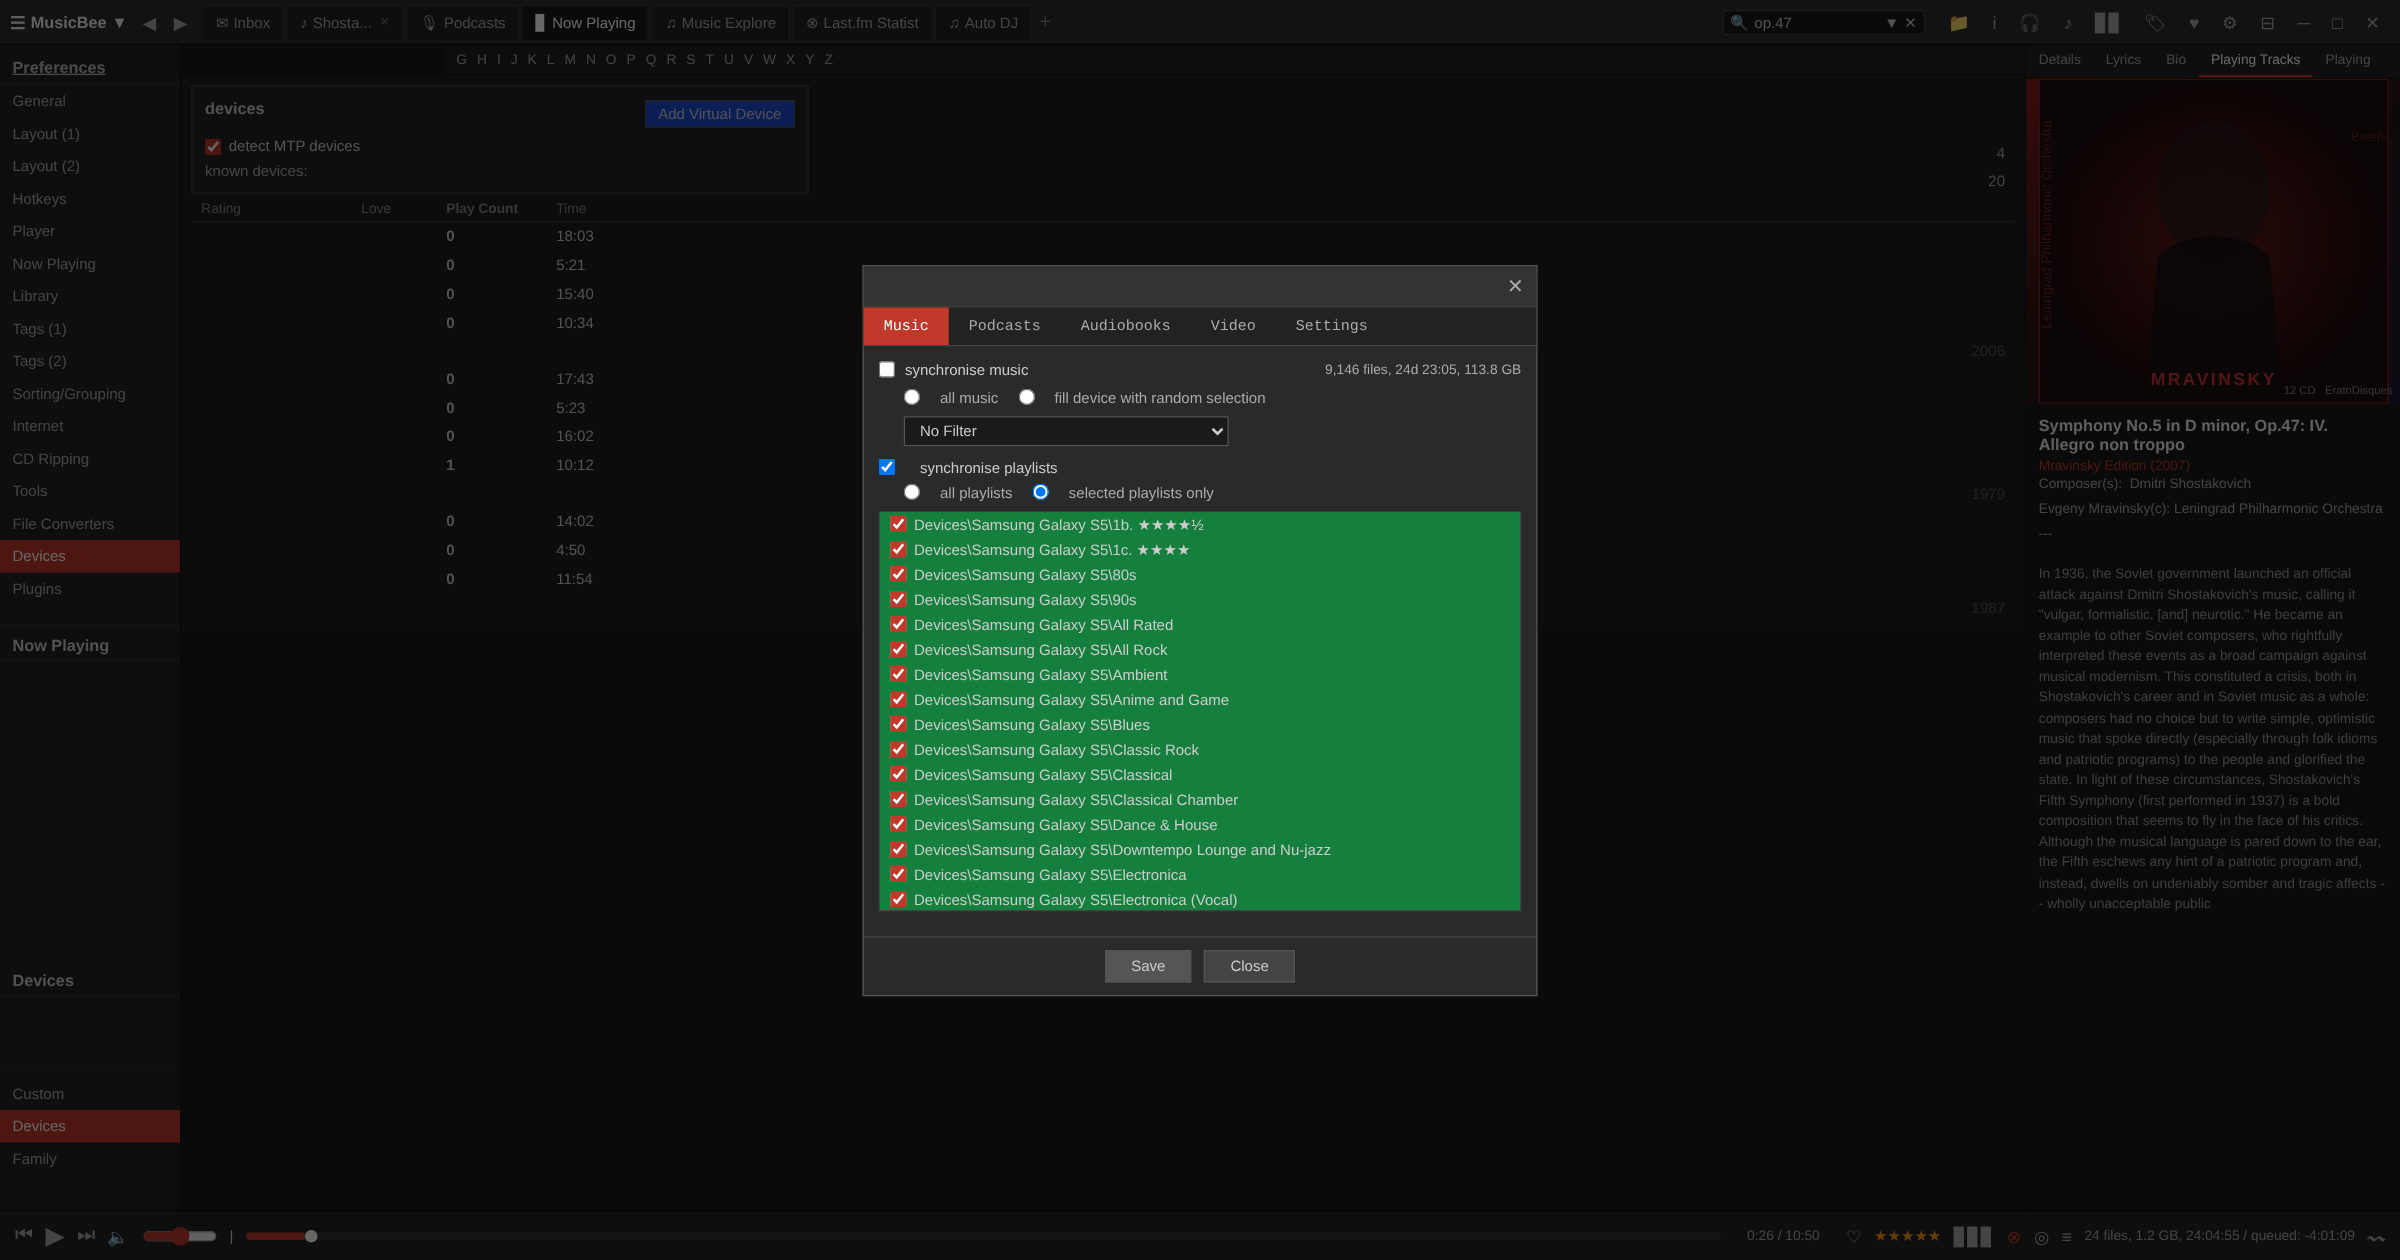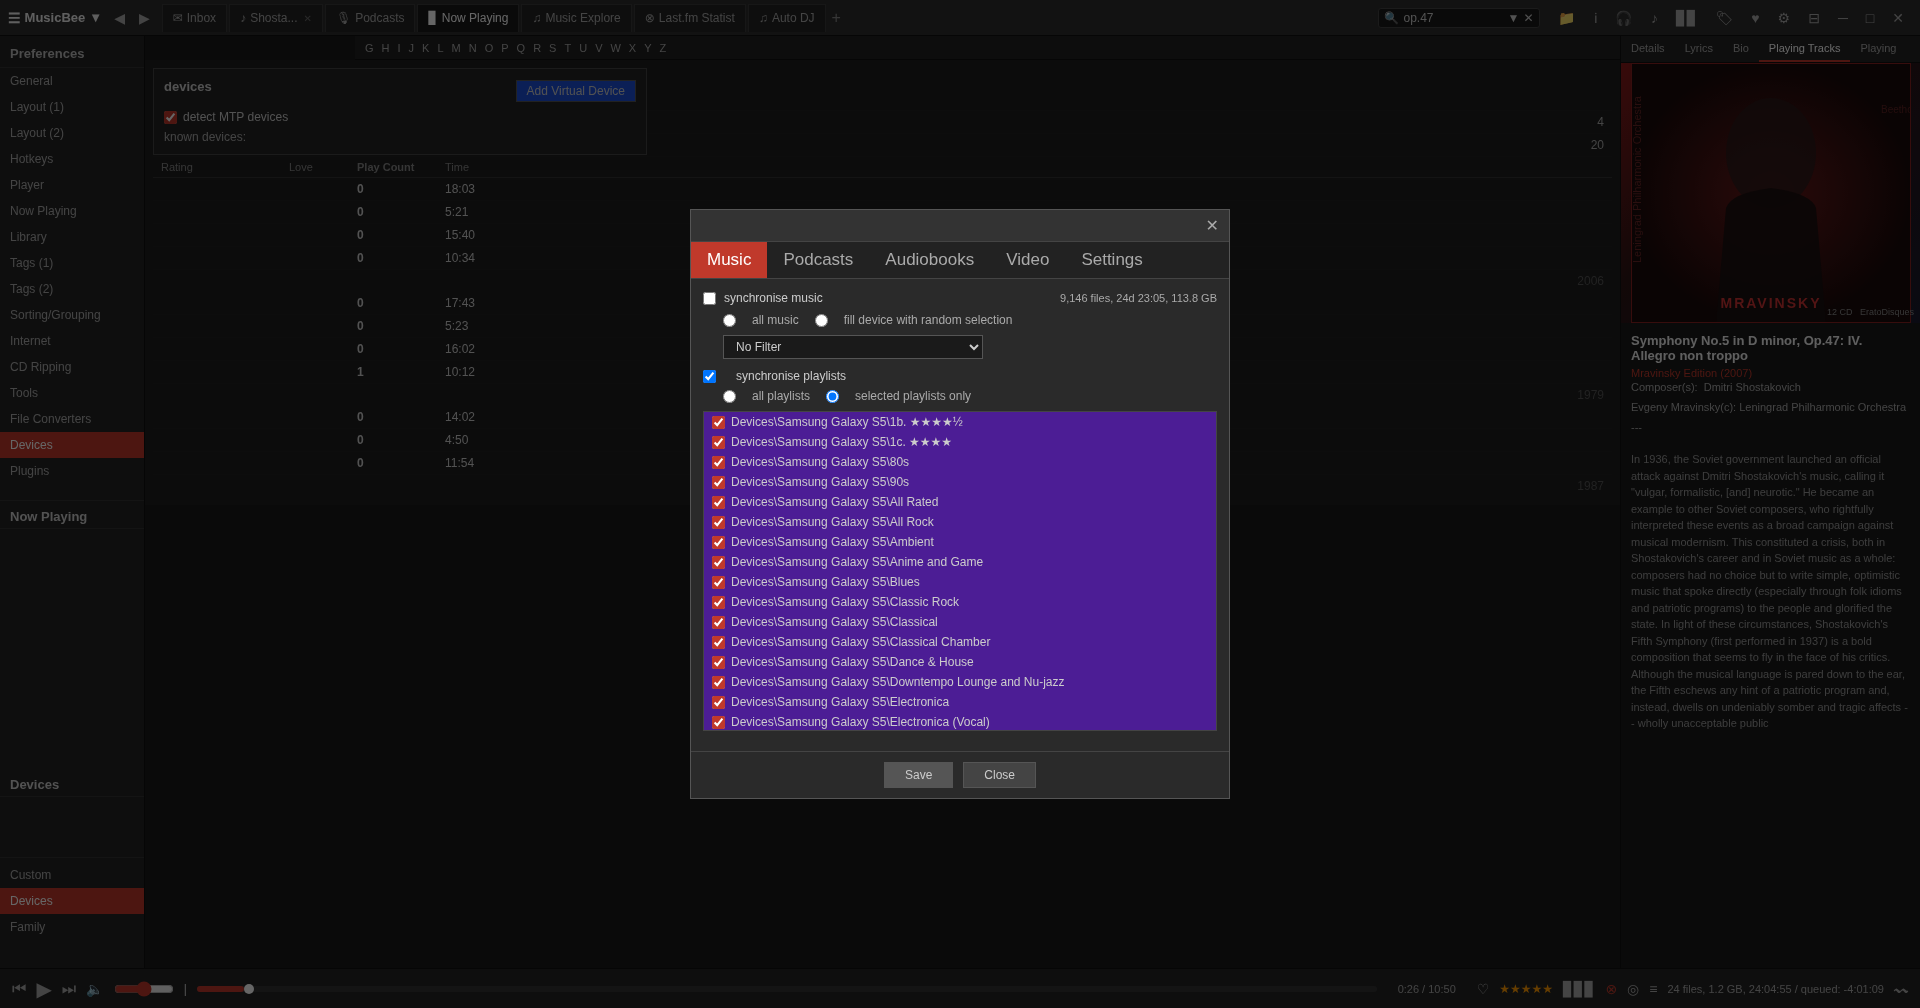--- a/index.html
+++ b/index.html
@@ -125,20 +125,21 @@
       display: flex;
       flex-direction: column;
       padding-top: 4px;
     }
     .pref-title {
       color: #bbb;
       font-size: 13px;
       font-weight: bold;
       padding: 6px 10px;
       border-bottom: 1px solid #333;
+      text-decoration: underline;
     }
     .pref-item {
       padding: 6px 10px;
       color: #aaa;
       cursor: pointer;
       font-size: 12px;
     }
     .pref-item.active { background: #c0392b; color: #fff; }
 
     
@@ -248,23 +249,24 @@
     }
 
     
     .sync-tabs {
       display: flex;
       background: #222;
       border-bottom: 1px solid #444;
     }
     .sync-tab {
       padding: 8px 16px;
-      font-size: 17px;
+      font-size: 12px;
       color: #aaa;
       cursor: pointer;
+      font-family: Liberation Mono, monospace;
     }
     .sync-tab.active { background: #c0392b; color: #fff; }
 
     
     .sync-content { padding: 12px; }
     .sync-row {
       display: flex;
       align-items: center;
       gap: 8px;
       margin-bottom: 8px;
@@ -295,21 +297,21 @@
     .sync-section-label {
       display: flex;
       align-items: center;
       gap: 20px;
       margin-bottom: 6px;
       color: #ccc;
       font-size: 12px;
     }
     .playlist-list {
       border: 1px solid #444;
-      background: #4c1d95;
+      background: #15803d;
       height: 320px;
       overflow-y: auto;
       margin-left: 0;
       margin-bottom: 8px;
     }
     .playlist-list::-webkit-scrollbar { width: 8px; }
     .playlist-list::-webkit-scrollbar-track { background: #1a1a1a; }
     .playlist-list::-webkit-scrollbar-thumb { background: #444; }
     .playlist-item {
       display: flex;

